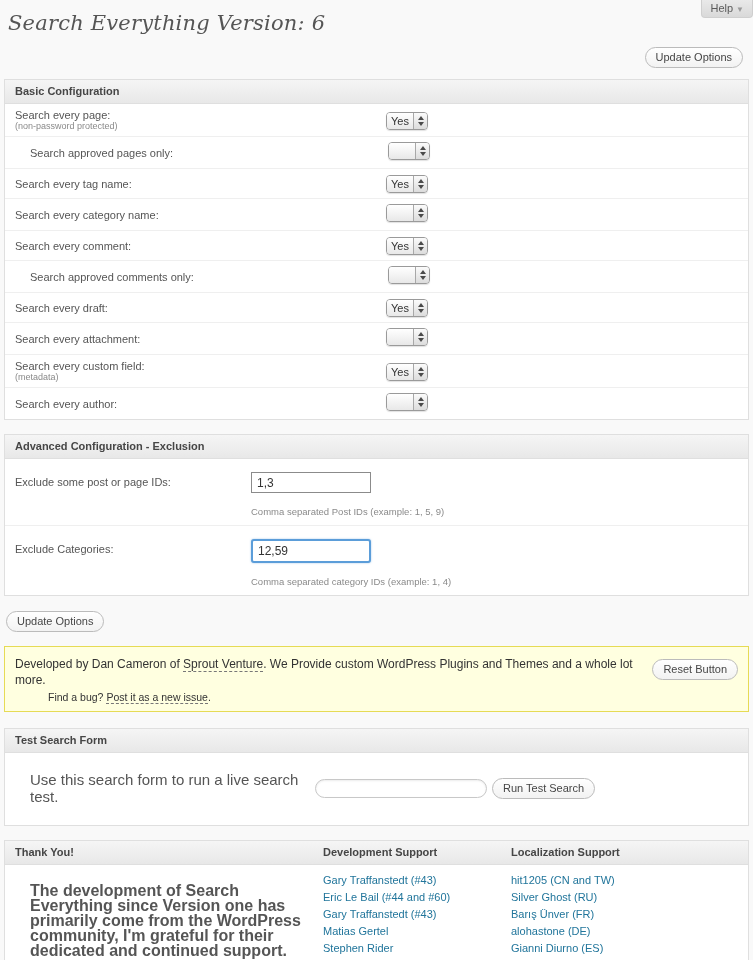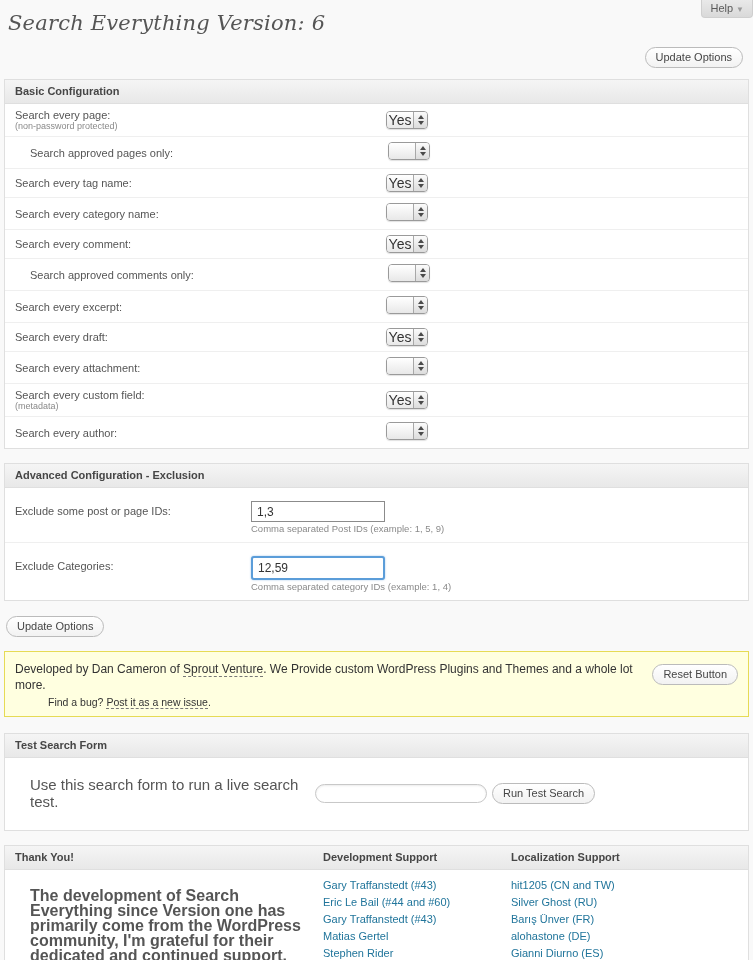--- a/index.html
+++ b/index.html
@@ -58,45 +58,45 @@
   .note { font-size:9px; color:#8a8a8a; line-height:10px; display:block; }
 
   
   .select {
     display:inline-flex; align-items:stretch; height:18px;
     border:1px solid #9a9a9a; border-radius:4px; overflow:hidden;
     background:linear-gradient(#fefefe,#d9d9d9);
     box-shadow:0 1px 1px rgba(0,0,0,.12); cursor:pointer;
   }
   .select-value {
-    width:26px; font-size:14px; color:#333; text-align:center;
+    width:26px; font-size:11px; color:#333; text-align:center;
     line-height:16px; background:linear-gradient(#ffffff,#e8e8e8);
   }
   .select-stepper {
     width:14px; border-left:1px solid #a8a8a8;
     background:linear-gradient(#fbfbfb,#dcdcdc);
     display:flex; flex-direction:column; align-items:center; justify-content:center; gap:2px;
   }
   .tri-up { width:0; height:0; border-left:3px solid transparent; border-right:3px solid transparent; border-bottom:4px solid #4a4a4a; }
   .tri-down { width:0; height:0; border-left:3px solid transparent; border-right:3px solid transparent; border-top:4px solid #4a4a4a; }
 
   
   .adv-row { display:flex; padding:13px 10px 8px; }
   .adv-row + .adv-row { border-top:1px solid #efefef; }
   .adv-label-col { width:236px; flex:none; padding-top:4px; }
   .adv-input {
-    width:134px; height:21px; border:1px solid #8b8b8b; background:#fff;
+    width:120px; height:21px; border:1px solid #8b8b8b; background:#fff;
     font-size:12px; color:#333; padding:2px 5px; font-family:"Liberation Sans", sans-serif;
     display:block;
   }
   .adv-input.focused {
     border:2px solid #5b9dd9; border-radius:3px; height:24px;
     box-shadow:0 0 2px rgba(91,157,217,.6);
   }
-  .adv-help { font-size:9.5px; color:#8a8a8a; margin-top:1px; display:block; }
+  .adv-help { font-size:9.5px; color:#8a8a8a; margin-top:13px; display:block; }
 
   .footer-update { margin:15px 0 0 6px; height:21px; }
 
   
   .notice {
     margin:14px 4px 16px; background:#ffffe0; border:1px solid #e6db55;
     padding:9px 95px 8px 10px; position:relative; min-height:55px;
   }
   .notice-line1 { font-size:12px; color:#333; line-height:16px; }
   .notice-line2 { font-size:10.5px; color:#333; margin-top:3px;padding-left:33px; }
@@ -229,35 +229,20 @@
         <span class="select">
           <span class="select-value"></span>
           <span class="select-stepper">
             <span class="tri-up"></span>
             <span class="tri-down"></span>
           </span>
         </span>
       </div>
     </div>
 
-    <div class="se-row">
-      <div class="se-label-col">
-        <span class="se-label">Search every excerpt:</span>
-        <span class="note"></span>
-      </div>
-      <div class="se-control-col">
-        <span class="select">
-          <span class="select-value"></span>
-          <span class="select-stepper">
-            <span class="tri-up"></span>
-            <span class="tri-down"></span>
-          </span>
-        </span>
-      </div>
-    </div>
 
     <div class="se-row">
       <div class="se-label-col">
         <span class="se-label">Search every draft:</span>
         <span class="note"></span>
       </div>
       <div class="se-control-col">
         <span class="select">
           <span class="select-value">Yes</span>
           <span class="select-stepper">

